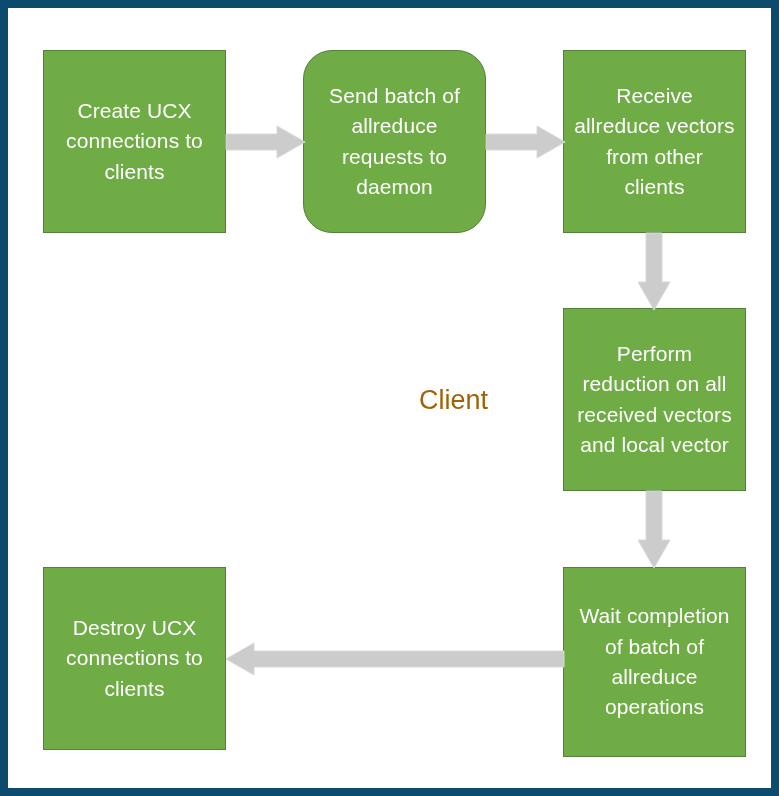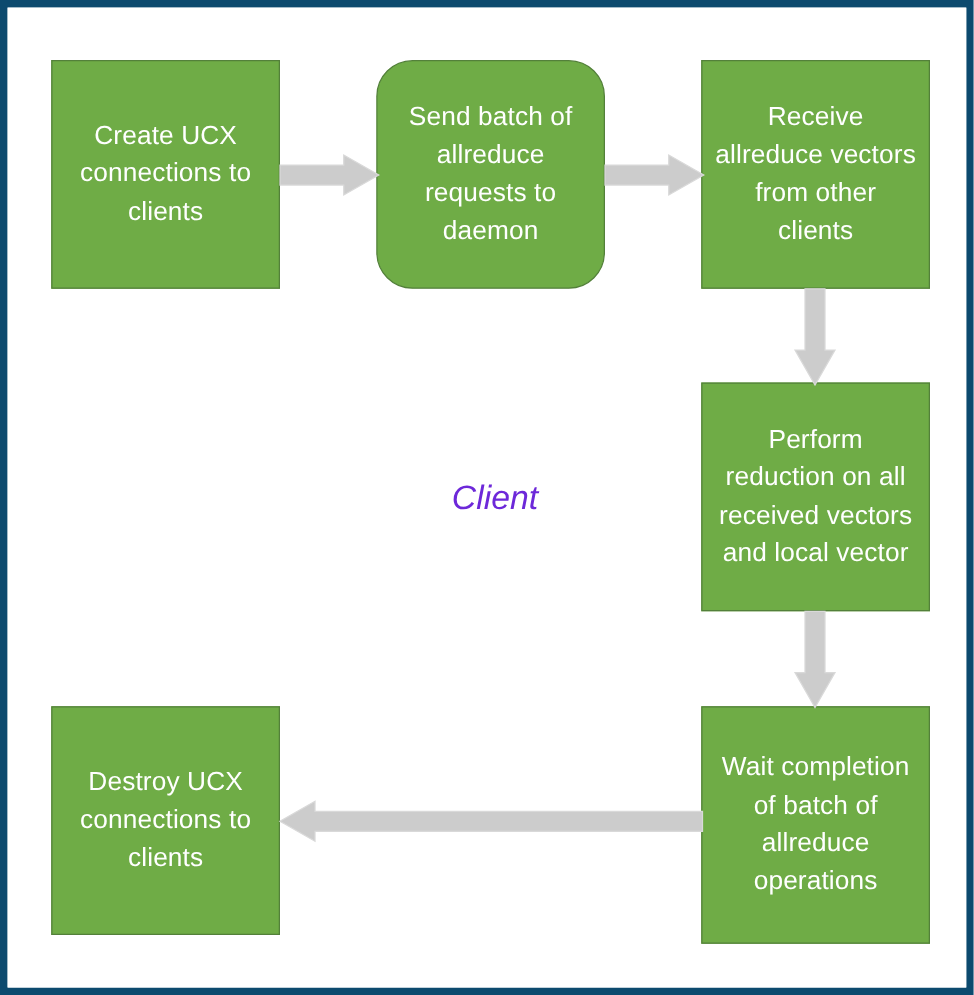--- a/index.html
+++ b/index.html
@@ -9,21 +9,21 @@
   }
   body {
     font-family: "Liberation Sans", sans-serif;
   }
   #canvas {
     position: relative;
     width: 779px;
     height: 796px;
     background: #ffffff;
     box-sizing: border-box;
-    border: 6px solid #0c4a6e;
+    border: 8px solid #0c4a6e;
     overflow: hidden;
   }
   .inner {
     position: absolute;
     left: 0;
     top: 0;
     width: 773px;
     height: 790px;
     background: #ffffff;
   }
@@ -56,25 +56,24 @@
   #node-reduce      { left: 555px; top: 300px; width: 183px; height: 183px; justify-content: flex-end; }
   #node-wait        { left: 555px; top: 559px; width: 183px; height: 190px; }
   #node-destroy     { left: 35px;  top: 559px; width: 183px; height: 183px; }
 
   
   #client-label {
     position: absolute;
     left: 300px;
     top: 378px;
     width: 180px;
-    text-align: center;
-    color: #6d28d9;
+    text-align: right;
+    color: #a16207;
     font-size: 27px;
     line-height: 1.1;
-    font-style: italic;
   }
 
   
   .arrow {
     position: absolute;
   }
   .arrow svg {
     display: block;
     overflow: visible;
   }

